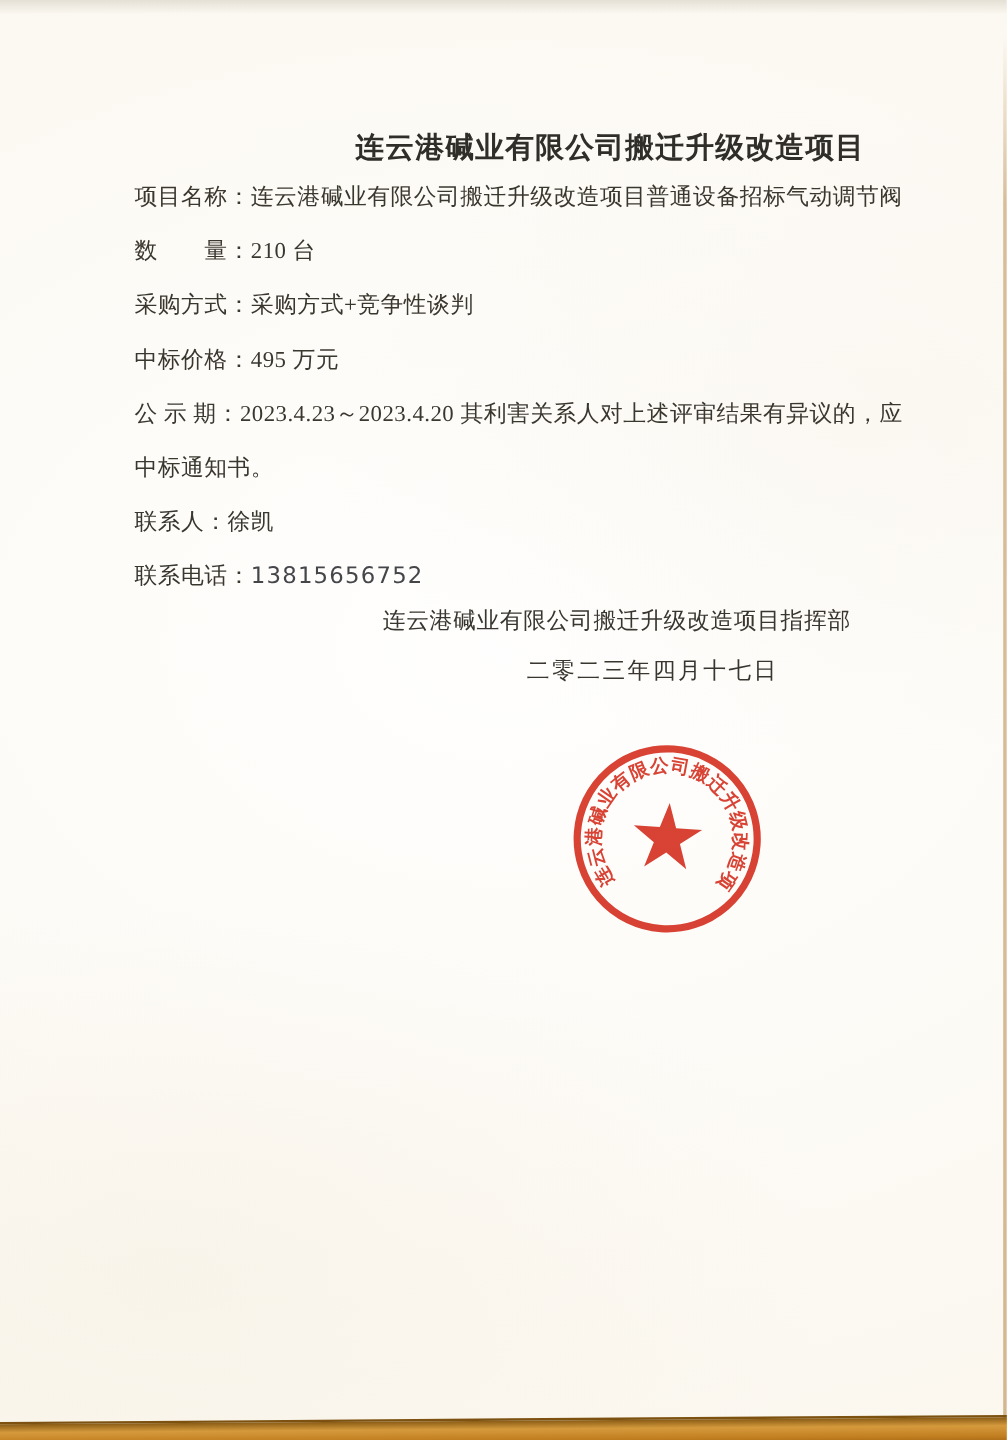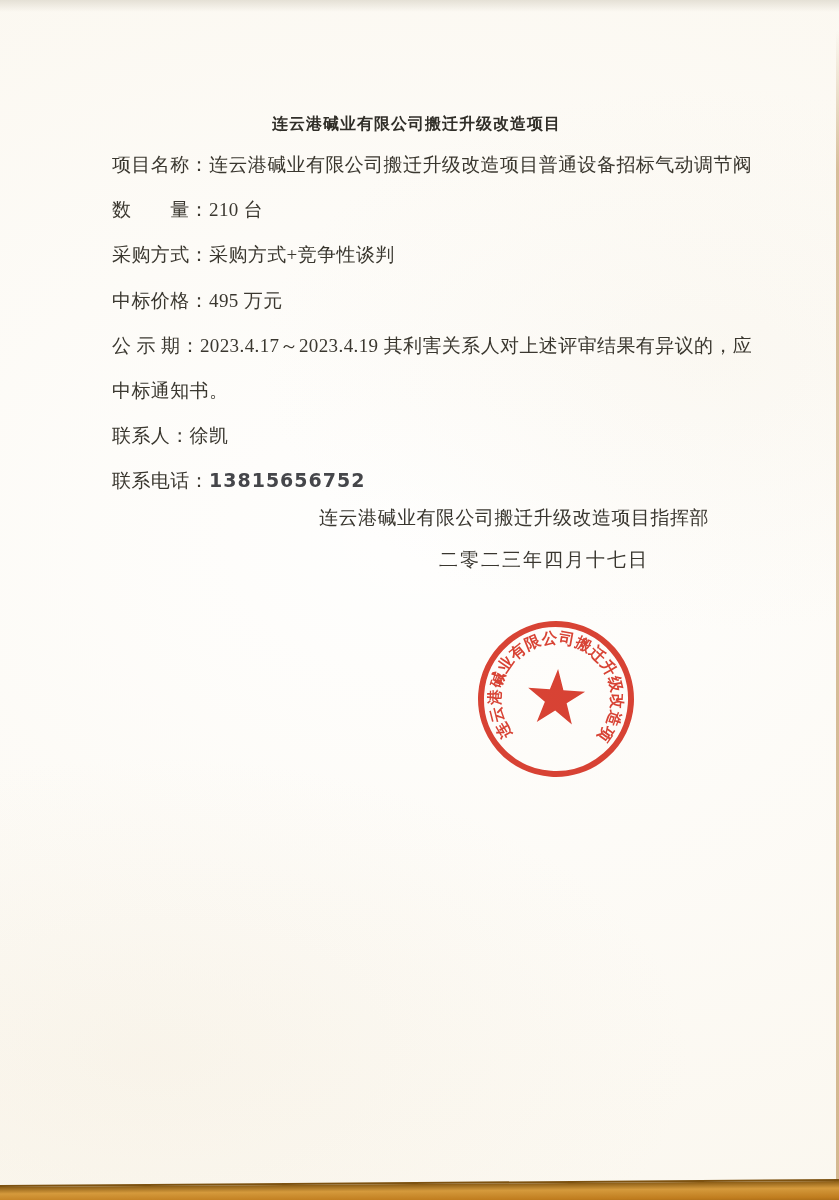--- a/index.html
+++ b/index.html
@@ -31,33 +31,33 @@
     position:absolute;left:-6px;right:-6px;bottom:-4px;height:20px;
     transform:rotate(-0.4deg);
     background:linear-gradient(#8a5c16, #d59a3c 35%, #c07d1f 80%, #a86a15);
     border-top:2px solid #7d5210;
   }
   .content{
     position:absolute;left:112px;top:96px;width:609px;
     color:#39362f;
   }
   .title{
-    margin:0;text-align:center;font-weight:600;
-    font-size:16px;letter-spacing:1px;line-height:32px;color:#302e28;
+    margin:0;text-align:right;font-weight:600;
+    font-size:24px;letter-spacing:1px;line-height:32px;color:#302e28;
   }
   .title.t1{padding-top:12px;}
   .title.t2{margin-top:14px;}
   .body-block{margin-top:2px;}
   .line{
     font-size:19px;line-height:45.2px;letter-spacing:0.4px;
     white-space:nowrap;color:#3a372f;
   }
   .phone-value{
     font-family:"DejaVu Sans","Liberation Sans",sans-serif;
-    font-size:19px;letter-spacing:1px;color:#45464a;font-weight:bold;
+    font-size:19px;letter-spacing:1px;color:#45464a;
   }
   .sig{
     font-size:19px;line-height:40px;margin-top:-6px;
     text-align:right;padding-right:12px;letter-spacing:0.5px;white-space:nowrap;
   }
   .date{
     font-size:19px;line-height:44px;text-align:right;padding-right:72px;
     letter-spacing:2px;white-space:nowrap;
   }
   .seal{
@@ -80,21 +80,21 @@
   <div class="right-edge"></div>
 
   <div class="content">
     <h1 class="title t1">连云港碱业有限公司搬迁升级改造项目</h1>
 
     <div class="body-block">
       <div class="line">项目名称：连云港碱业有限公司搬迁升级改造项目普通设备招标气动调节阀</div>
       <div class="line">数　　量：210 台</div>
       <div class="line">采购方式：采购方式+竞争性谈判</div>
       <div class="line">中标价格：495 万元</div>
-      <div class="line">公 示 期：2023.4.17～2023.4.19 其利害关系人对上述评审结果有异议的，应</div>
+      <div class="line">公 示 期：2023.4.23～2023.4.20 其利害关系人对上述评审结果有异议的，应</div>
       <div class="line">中标通知书。</div>
       <div class="line">联系人：徐凯</div>
       <div class="line"><span>联系电话：</span><span class="phone-value">13815656752</span></div>
     </div>
 
     <div class="sig">连云港碱业有限公司搬迁升级改造项目指挥部</div>
     <div class="date">二零二三年四月十七日</div>
   </div>
 
   <svg class="seal" viewBox="0 0 200 200">

